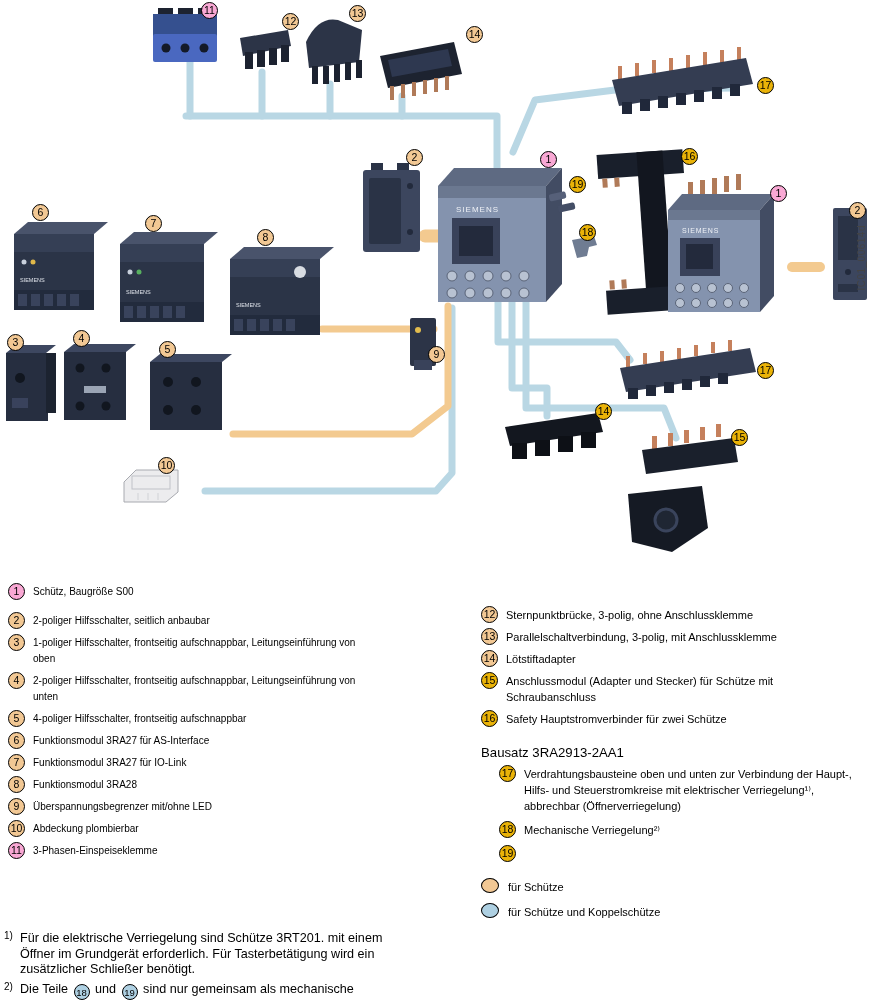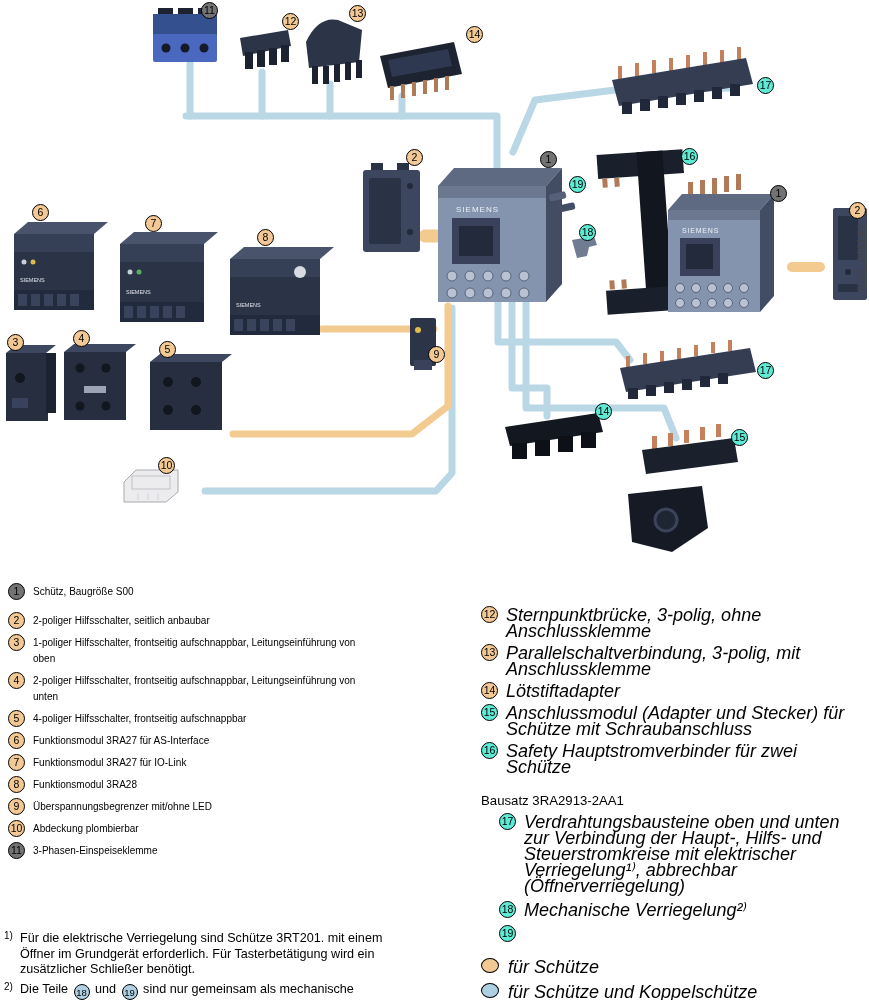--- a/index.html
+++ b/index.html
@@ -10,27 +10,27 @@
     color:#000;
   }
   #diagram-layer{position:absolute;left:0;top:0;width:869px;height:570px;}
   #diagram-svg{position:absolute;left:0;top:0;}
   .callout{
     position:absolute;width:17px;height:17px;border-radius:50%;
     border:1.1px solid #000;box-sizing:border-box;
     display:flex;align-items:center;justify-content:center;
     font-size:10.5px;line-height:1;background:#fff;z-index:5;
   }
-  .callout.white{background:#737373;}
+  .callout.white{background:#f9a8d4;}
   .callout.orange{background:#f2c894;}
-  .callout.blue{background:#5eead4;}
+  .callout.blue{background:#eab308;}
   .callout.inline{position:static;flex:0 0 auto;}
   .lrow{display:flex;align-items:flex-start;gap:8px;margin-bottom:5px;}
   .ltext{font-size:10px;line-height:16px;max-width:345px;padding-top:1px;}
-  .rtext{font-size:18px;line-height:16px;max-width:352px;padding-top:1px;font-style:italic;}
+  .rtext{font-size:11px;line-height:16px;max-width:352px;padding-top:1px;}
   #legend-left{position:absolute;left:8px;top:612px;width:440px;}
   #legend-right{position:absolute;left:481px;top:606px;width:388px;}
   .bausatz{font-size:13.2px;line-height:17px;margin-top:17px;margin-bottom:4px;}
   .kitrow{display:flex;align-items:flex-start;gap:8px;margin-bottom:7px;padding-left:18px;}
   .colorkey{display:flex;align-items:flex-start;gap:9px;margin-bottom:8px;}
   .keydot{width:18px;height:15px;border-radius:50%;border:1.1px solid #000;box-sizing:border-box;flex:0 0 auto;}
   .keydot.orange{background:#f2c894;}
   .keydot.blue{background:#aed0e2;}
   #colorkeys{margin-top:16px;}
   #footnotes{position:absolute;left:4px;top:931px;width:400px;font-size:12.6px;line-height:15.5px;}

